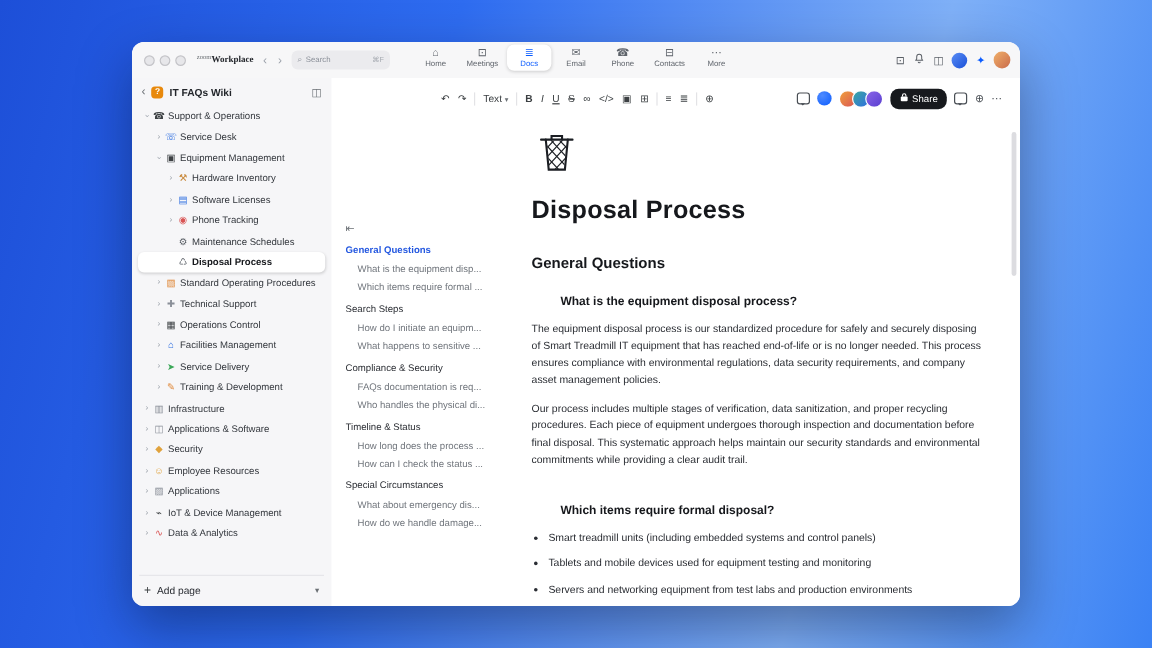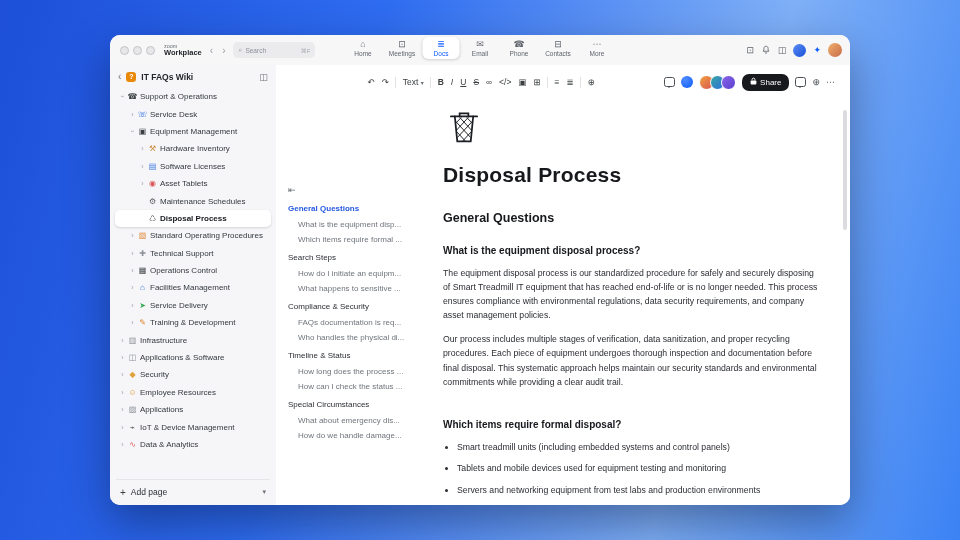--- a/index.html
+++ b/index.html
@@ -9,21 +9,21 @@
     background:linear-gradient(105deg,#1d4fd8 0%,#2e6cf0 35%,#7fb0f7 72%,#3b82f4 100%);
     position:relative;
   }
   .window{position:absolute;left:110px;top:35px;width:740px;height:470px;background:#fff;
     border-radius:10px;box-shadow:0 18px 45px rgba(0,10,40,.4);overflow:hidden;}
   
   .titlebar{position:relative;height:30px;background:#f7f7f8;border-bottom:1px solid #e4e4e6;
     display:flex;align-items:center;padding:0 10px;gap:7px;}
   .lights{display:flex;gap:4px;}
   .light{width:7px;height:7px;border-radius:50%;border:1px solid #c4c4c8;background:#e7e7ea;}
-  .logo{display:flex;flex-direction:column;line-height:1;margin-left:2px;}
+  .logo{display:flex;flex-direction:row;line-height:1;margin-left:2px;font-family:Liberation Serif, serif;}
   .logo-top{font-size:5.5px;color:#6b7075;}
   .logo-bottom{font-size:7.5px;font-weight:bold;color:#23262b;}
   .nav-chev{font-size:10px;color:#9ba1aa;padding:0 1px;}
   .searchbox{display:flex;align-items:center;gap:3px;background:#ebebee;border-radius:5px;
     height:16px;padding:0 5px;width:72px;font-size:6.5px;color:#8a8f98;}
   .searchbox .mag{font-size:7px;}
   .searchbox .sc{margin-left:auto;color:#a4a9b0;font-size:6px;}
   .tabs{position:absolute;left:50%;top:2px;transform:translateX(-50%);display:flex;gap:2px;}
   .tab{width:37px;padding:2px 0 2px;text-align:center;border-radius:6px;color:#5f646b;}
   .tab-ico{font-size:9px;height:10px;line-height:10px;}
@@ -82,21 +82,21 @@
   .toc-section.active{color:#2458e0;font-weight:bold;}
   .toc-item{font-size:8px;color:#70757c;margin-top:6.5px;padding-left:10px;white-space:nowrap;overflow:hidden;}
   
   .doc{position:absolute;left:167px;top:40px;width:380px;color:#23262b;}
   .doc-title{font-size:21px;font-weight:bold;margin-top:12px;color:#16181c;letter-spacing:.2px;}
   .byline{display:flex;align-items:center;gap:4px;margin-top:9px;}
   .byline-av{width:10px;height:10px;border-radius:3px;background:linear-gradient(135deg,#5a8df5,#2f5fe0);flex:none;}
   .byline-name{font-size:7.5px;color:#3c4043;}
   .byline-updated{font-size:7.5px;color:#9aa0a8;margin-left:2px;}
   .doc-h2{font-size:12.5px;font-weight:bold;margin-top:24px;color:#16181c;}
-  .doc-h3{font-size:10px;font-weight:bold;margin-top:20px;color:#16181c;}
+  .doc-h3{font-size:10px;font-weight:bold;margin-top:20px;color:#16181c;margin-left:24px;}
   .doc-h3.second{margin-top:30px;}
   .doc p{font-size:8.7px;line-height:1.62;margin:10px 0 0;color:#2a2d33;}
   .doc ul{margin:12px 0 0;padding-left:14px;}
   .doc li{font-size:8.7px;margin-top:11.5px;color:#2a2d33;}
   .scrollbar{position:absolute;right:3px;top:45px;width:4px;height:120px;background:#dcdce0;border-radius:2px;}
 </style>
 </head>
 <body>
 
 <div class="window">
@@ -192,21 +192,21 @@
           <span class="lbl">Hardware Inventory</span>
         </div>
         <div class="row" style="padding-left: 23px;">
           <span class="chev">›</span>
           <span class="ico" style="color: rgb(47, 111, 224);">▤</span>
           <span class="lbl">Software Licenses</span>
         </div>
         <div class="row" style="padding-left: 23px;">
           <span class="chev">›</span>
           <span class="ico" style="color: rgb(217, 85, 85);">◉</span>
-          <span class="lbl">Asset Tablets</span>
+          <span class="lbl">Phone Tracking</span>
         </div>
         <div class="row" style="padding-left: 23px;">
           <span class="chev"></span>
           <span class="ico" style="color: rgb(90, 95, 102);">⚙</span>
           <span class="lbl">Maintenance Schedules</span>
         </div>
         <div class="row selected" style="padding-left: 23px;">
           <span class="chev"></span>
           <span class="ico" style="color: rgb(90, 95, 102);">♺</span>
           <span class="lbl">Disposal Process</span>

